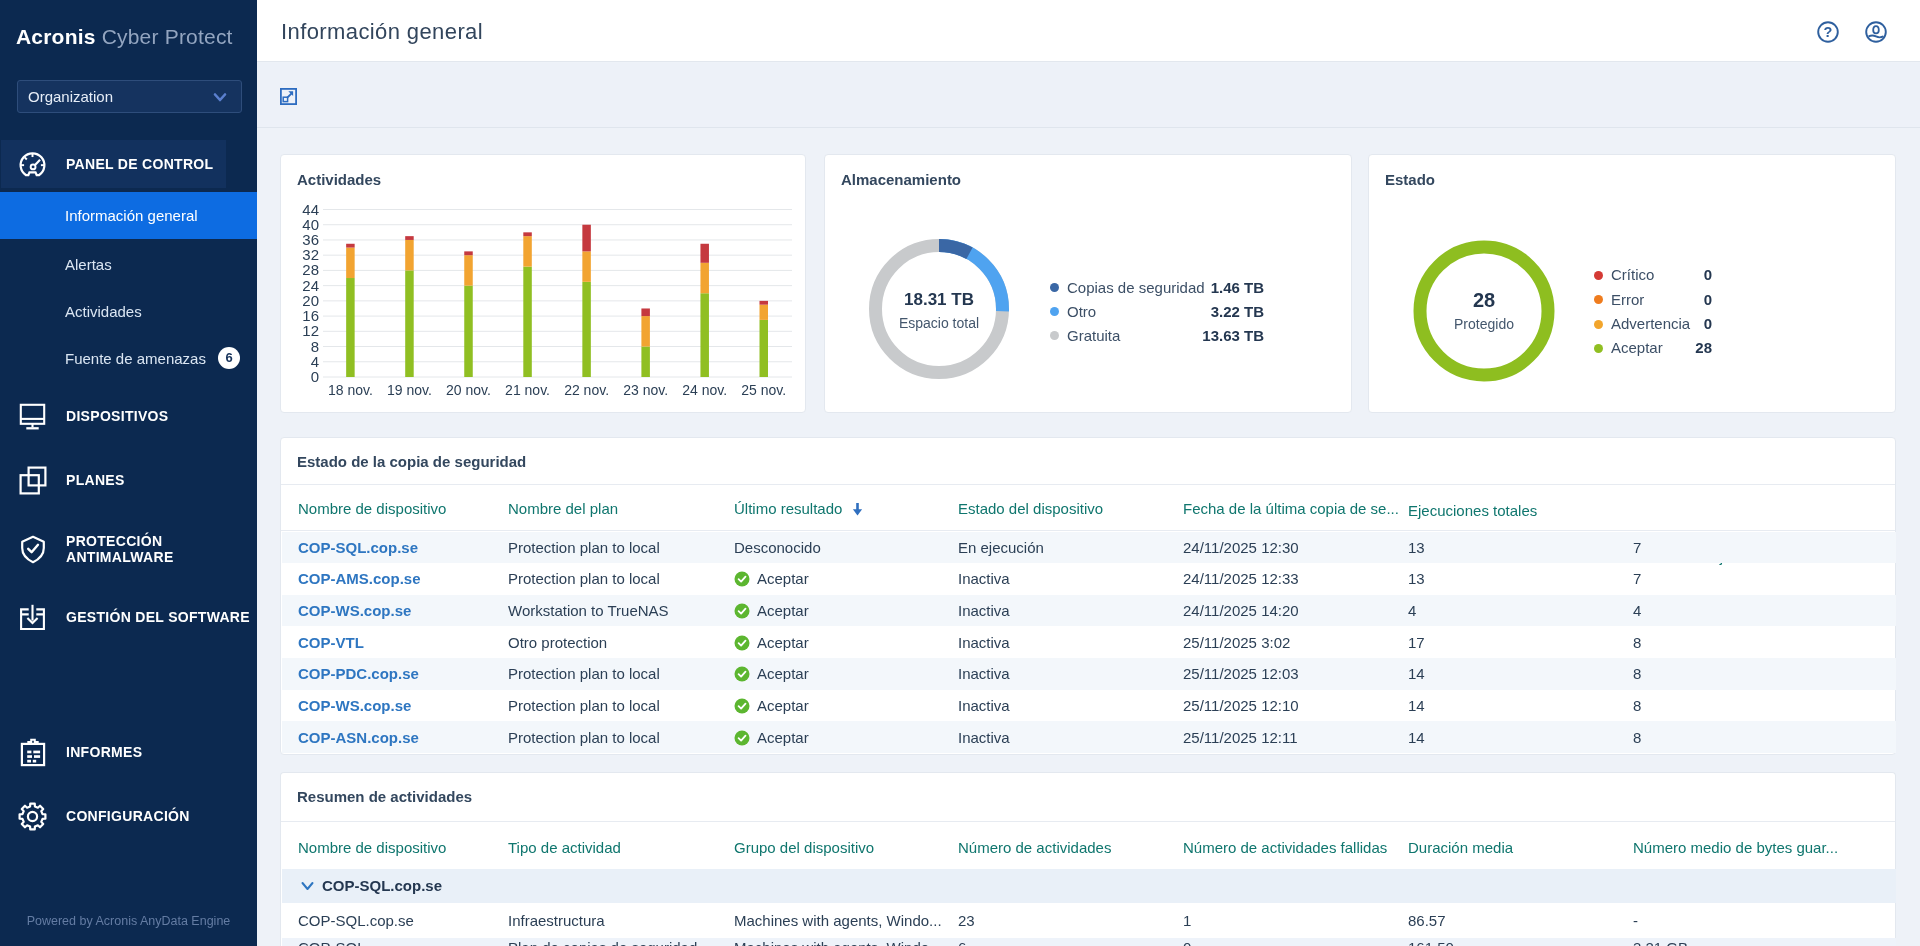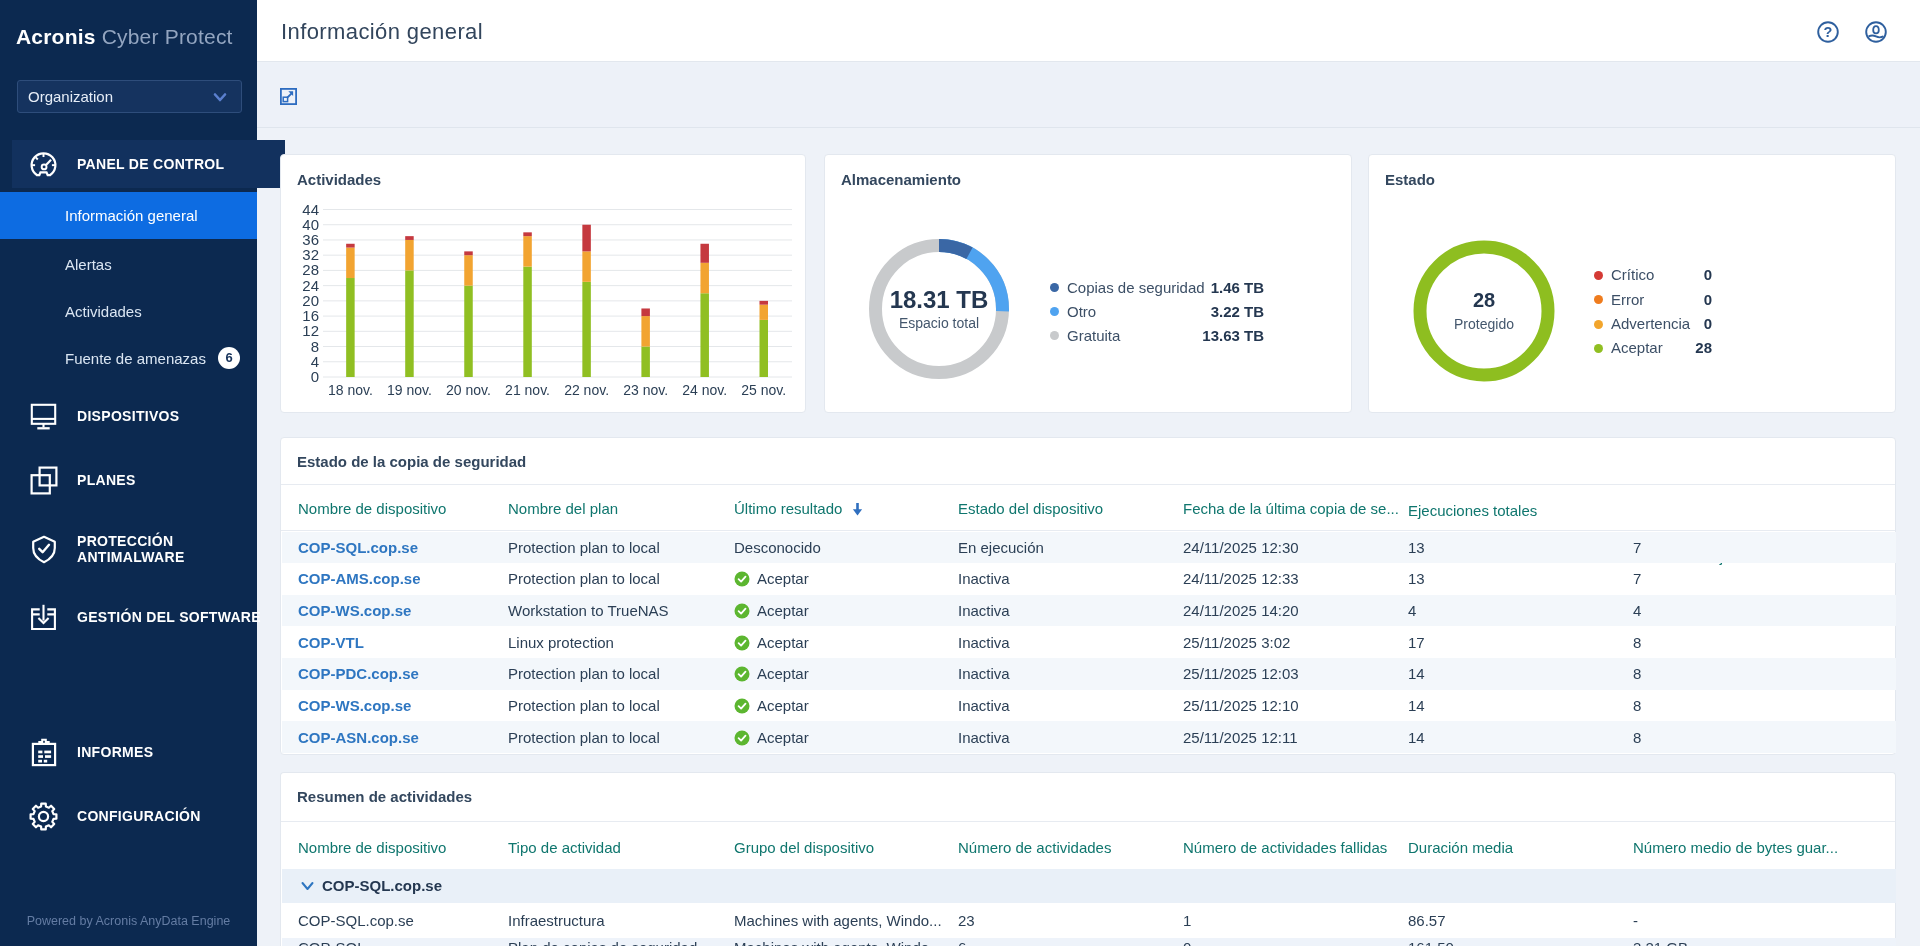--- a/index.html
+++ b/index.html
@@ -7,21 +7,21 @@
 body { font-family:"Liberation Sans", sans-serif; background:#eef2f8; }
 #app { position:relative; width:1920px; height:946px; }
 .abs { position:absolute; }
 
 
 #sidebar { position:absolute; left:0; top:0; width:257px; height:946px; background:#0c2950; }
 #logo { position:absolute; left:16px; top:25px; font-size:21px; color:#fff; letter-spacing:.2px; white-space:nowrap; }
 #logo b { font-weight:700; }
 #logo span { font-weight:400; color:#93a5c0; }
 #orgbox { position:absolute; left:17px; top:80px; width:225px; height:33px; background:#15335f; border:1px solid #2e4d7b; border-radius:3px; color:#e6edf7; font-size:15px; line-height:31px; padding-left:10px; }
-.nav-head { position:absolute; left:12px; width:273px; display:flex; align-items:center; color:#ffffff; font-size:14px; font-weight:700; letter-spacing:.3px; white-space:nowrap; }
+.nav-head { position:absolute; left:1px; width:225px; display:flex; align-items:center; color:#ffffff; font-size:14px; font-weight:700; letter-spacing:.3px; white-space:nowrap; }
 .nav-head .ic { width:29px; margin-left:17px; margin-right:19px; flex:none; display:flex; align-items:center; justify-content:center; }
 .nav-sub { position:absolute; left:0; width:257px; display:flex; align-items:center; color:#dbe6f3; font-size:15px; padding-left:65px; }
 #powered { position:absolute; left:0; top:914px; width:257px; text-align:center; color:#647ca3; font-size:12.5px; }
 
 
 #topbar { position:absolute; left:257px; top:0; width:1663px; height:62px; background:#ffffff; border-bottom:1px solid #e2e7ee; }
 #pagetitle { position:absolute; left:24px; top:20px; font-size:22px; line-height:24px; color:#32455c; font-weight:400; letter-spacing:.4px; }
 #toolbar { position:absolute; left:257px; top:63px; width:1663px; height:65px; background:#edf1f8; border-bottom:1px solid #dfe5ed; }
 
 
@@ -219,21 +219,21 @@
 
   <div class="card" style="left:824px;top:154px;width:528px;height:259px;">
     <div class="ctitle" style="top:16px;">Almacenamiento</div>
     <svg class="abs" style="left:44px;top:84px" width="140" height="140" viewBox="0 0 140 140">
       <g transform="rotate(-90 70 70)">
         <circle cx="70" cy="70" r="63.5" fill="none" stroke="#c8cacc" stroke-width="13"></circle>
         <circle cx="70" cy="70" r="63.5" fill="none" stroke="#4fa3f0" stroke-width="13" stroke-dasharray="102 297.1"></circle>
         <circle cx="70" cy="70" r="63.5" fill="none" stroke="#3a67a5" stroke-width="13" stroke-dasharray="31.8 367.3"></circle>
       </g>
     </svg>
-    <div class="abs" style="left:44px;top:135px;width:140px;text-align:center;font-size:24px;line-height:20px;font-weight:700;color:#243750;">18.31 TB</div>
+    <div class="abs" style="left:44px;top:135px;width:140px;text-align:center;font-size:17px;line-height:20px;font-weight:700;color:#243750;">18.31 TB</div>
     <div class="abs" style="left:44px;top:161px;width:140px;text-align:center;font-size:14px;line-height:15px;color:#44576d;">Espacio total</div>
     <div class="leg-dot" style="left:225px;top:128px;background:#3a67a5;"></div>
     <div class="leg-dot" style="left:225px;top:152px;background:#4fa3f0;"></div>
     <div class="leg-dot" style="left:225px;top:176px;background:#c8cacc;"></div>
     <div class="leg-label" style="left:242px;top:124px;">Copias de seguridad</div>
     <div class="leg-label" style="left:242px;top:148px;">Otro</div>
     <div class="leg-label" style="left:242px;top:172px;">Gratuita</div>
     <div class="leg-val" style="left:339px;top:124px;width:100px;">1.46 TB</div>
     <div class="leg-val" style="left:339px;top:148px;width:100px;">3.22 TB</div>
     <div class="leg-val" style="left:339px;top:172px;width:100px;">13.63 TB</div>
@@ -297,21 +297,21 @@
       <div class="tcell" style="left:227px;top:164.10000000000002px;">Workstation to TrueNAS</div>
       <div class="tcell" style="left:453px;top:164.10000000000002px;"><svg width="16" height="16" viewBox="0 0 16 16" style="vertical-align:-3px;margin-right:7px;">
           <circle cx="8" cy="8" r="7.5" fill="#5cb630"></circle>
           <path d="M4.6 8.2 L7.1 10.6 L11.5 5.6" fill="none" stroke="#fff" stroke-width="1.8" stroke-linecap="round" stroke-linejoin="round"></path>
         </svg>Aceptar</div>
       <div class="tcell" style="left:677px;top:164.10000000000002px;">Inactiva</div>
       <div class="tcell" style="left:902px;top:164.10000000000002px;">24/11/2025 14:20</div>
       <div class="tcell" style="left:1127px;top:164.10000000000002px;">4</div>
       <div class="tcell" style="left:1352px;top:164.10000000000002px;">4</div>
       <div class="tcell tlink" style="left:17px;top:195.75px;">COP-VTL</div>
-      <div class="tcell" style="left:227px;top:195.75px;">Linux protection</div>
+      <div class="tcell" style="left:227px;top:195.75px;">Otro protection</div>
       <div class="tcell" style="left:453px;top:195.75px;"><svg width="16" height="16" viewBox="0 0 16 16" style="vertical-align:-3px;margin-right:7px;">
           <circle cx="8" cy="8" r="7.5" fill="#5cb630"></circle>
           <path d="M4.6 8.2 L7.1 10.6 L11.5 5.6" fill="none" stroke="#fff" stroke-width="1.8" stroke-linecap="round" stroke-linejoin="round"></path>
         </svg>Aceptar</div>
       <div class="tcell" style="left:677px;top:195.75px;">Inactiva</div>
       <div class="tcell" style="left:902px;top:195.75px;">25/11/2025 3:02</div>
       <div class="tcell" style="left:1127px;top:195.75px;">17</div>
       <div class="tcell" style="left:1352px;top:195.75px;">8</div>
       <div class="stripe" style="top:220.1px;height:31.65px;background:#f3f7fb;"></div>
       <div class="tcell tlink" style="left:17px;top:227.4px;">COP-PDC.cop.se</div>

